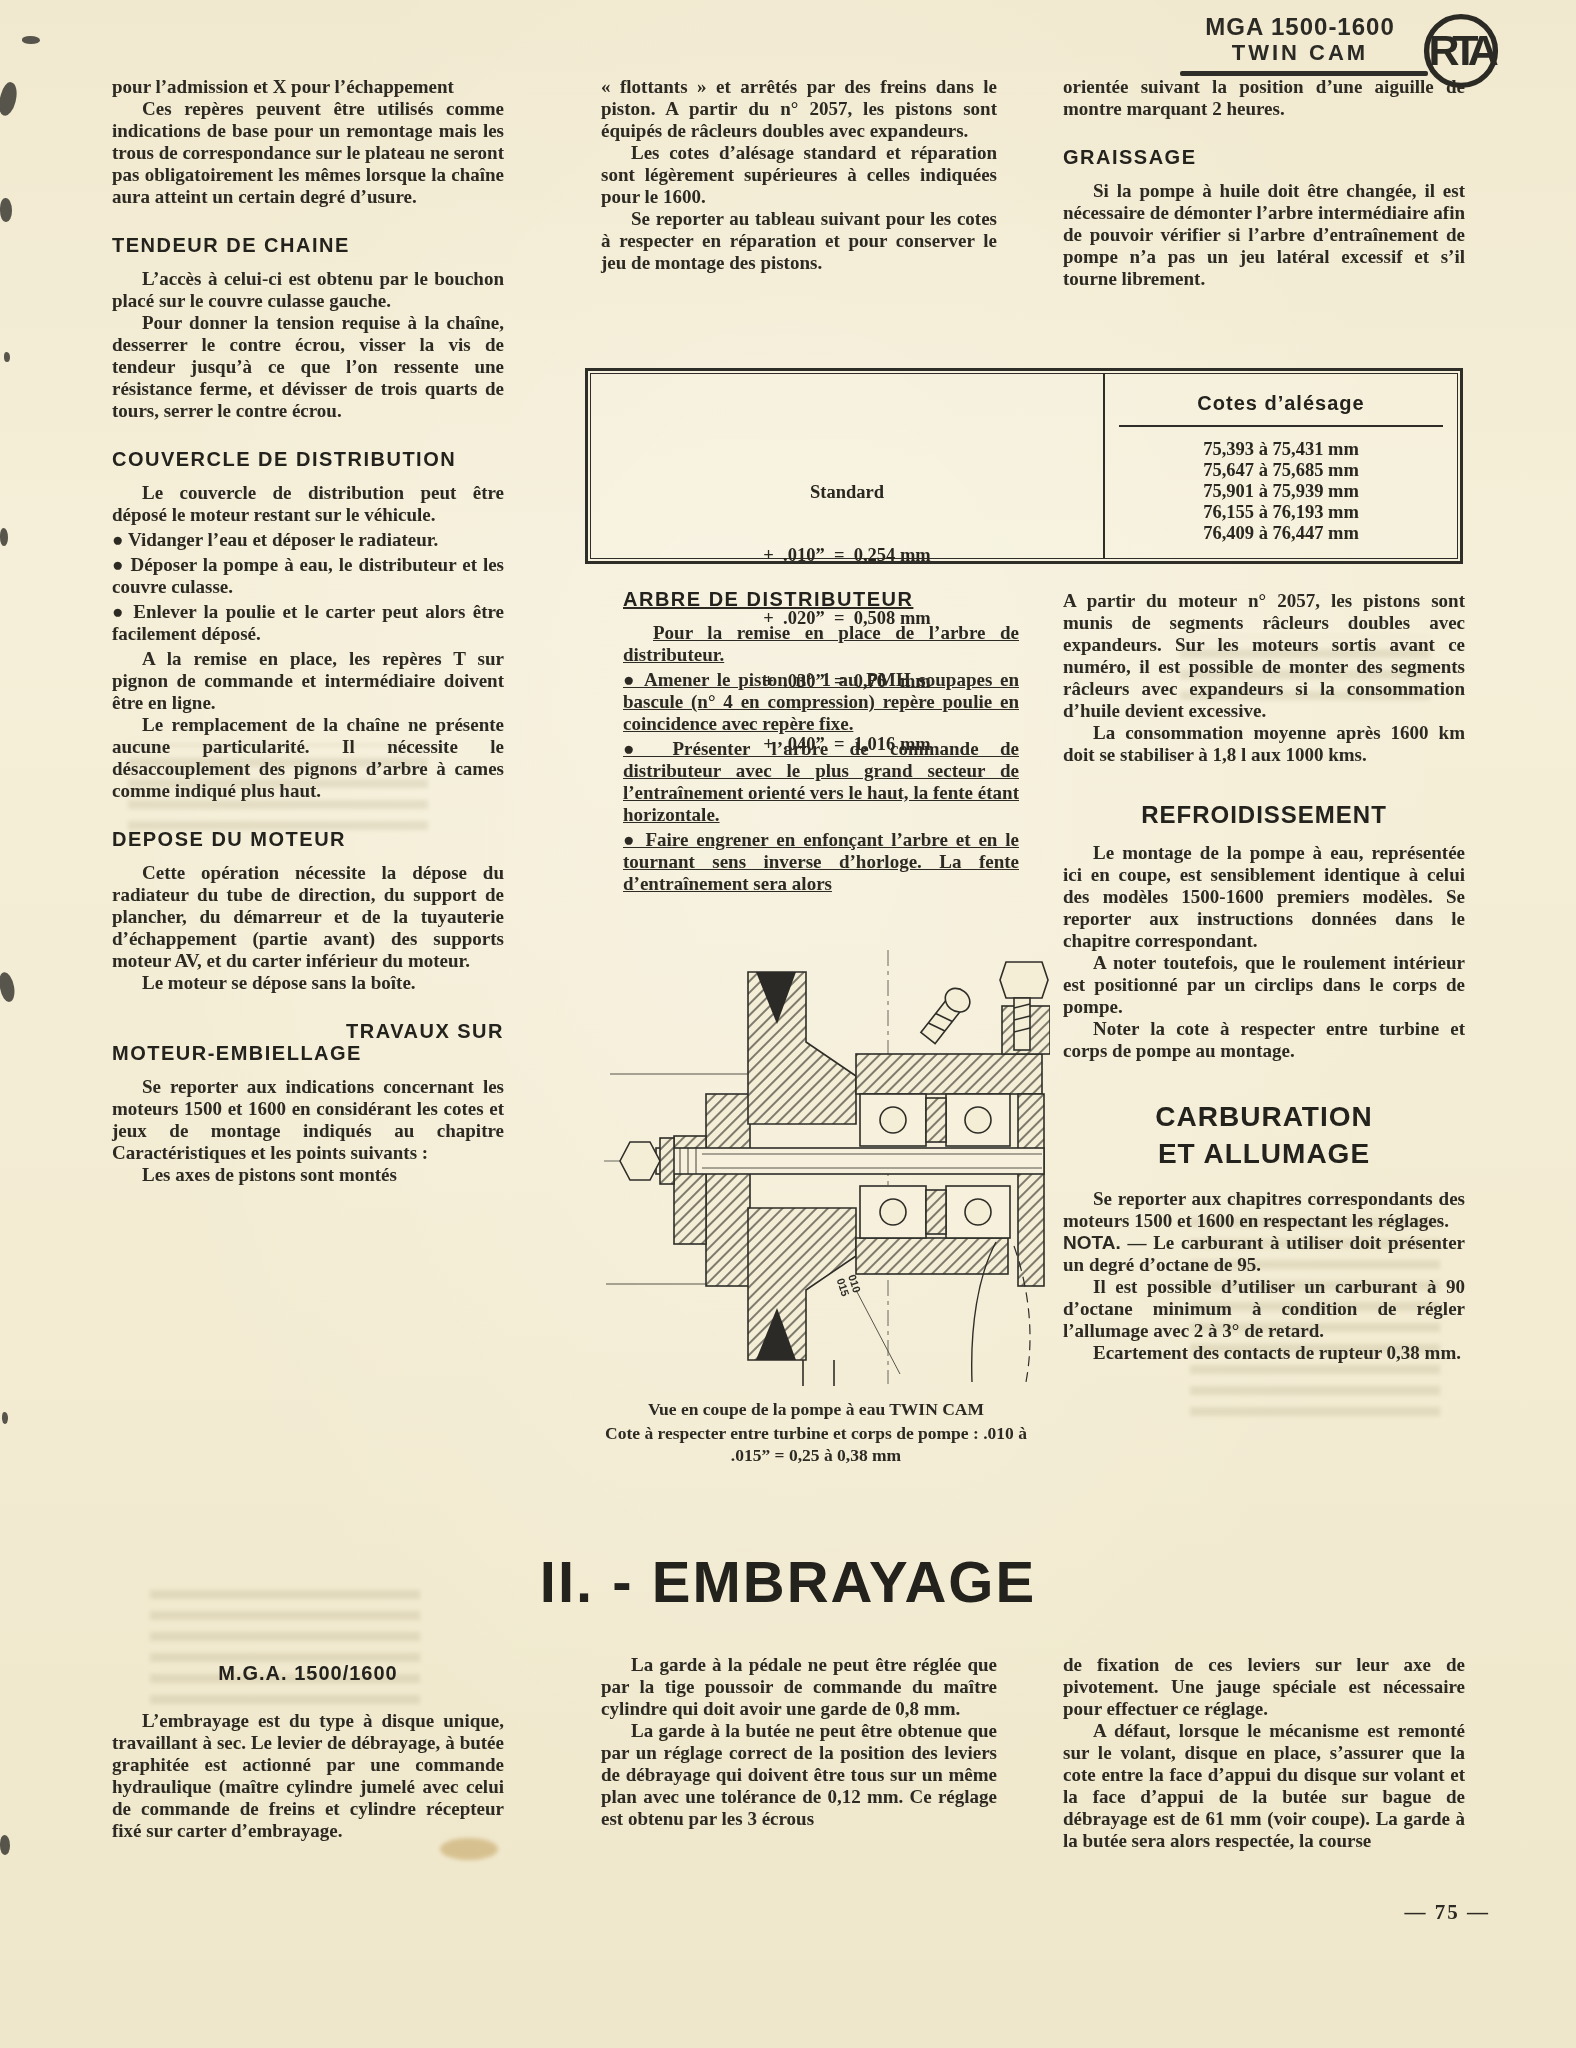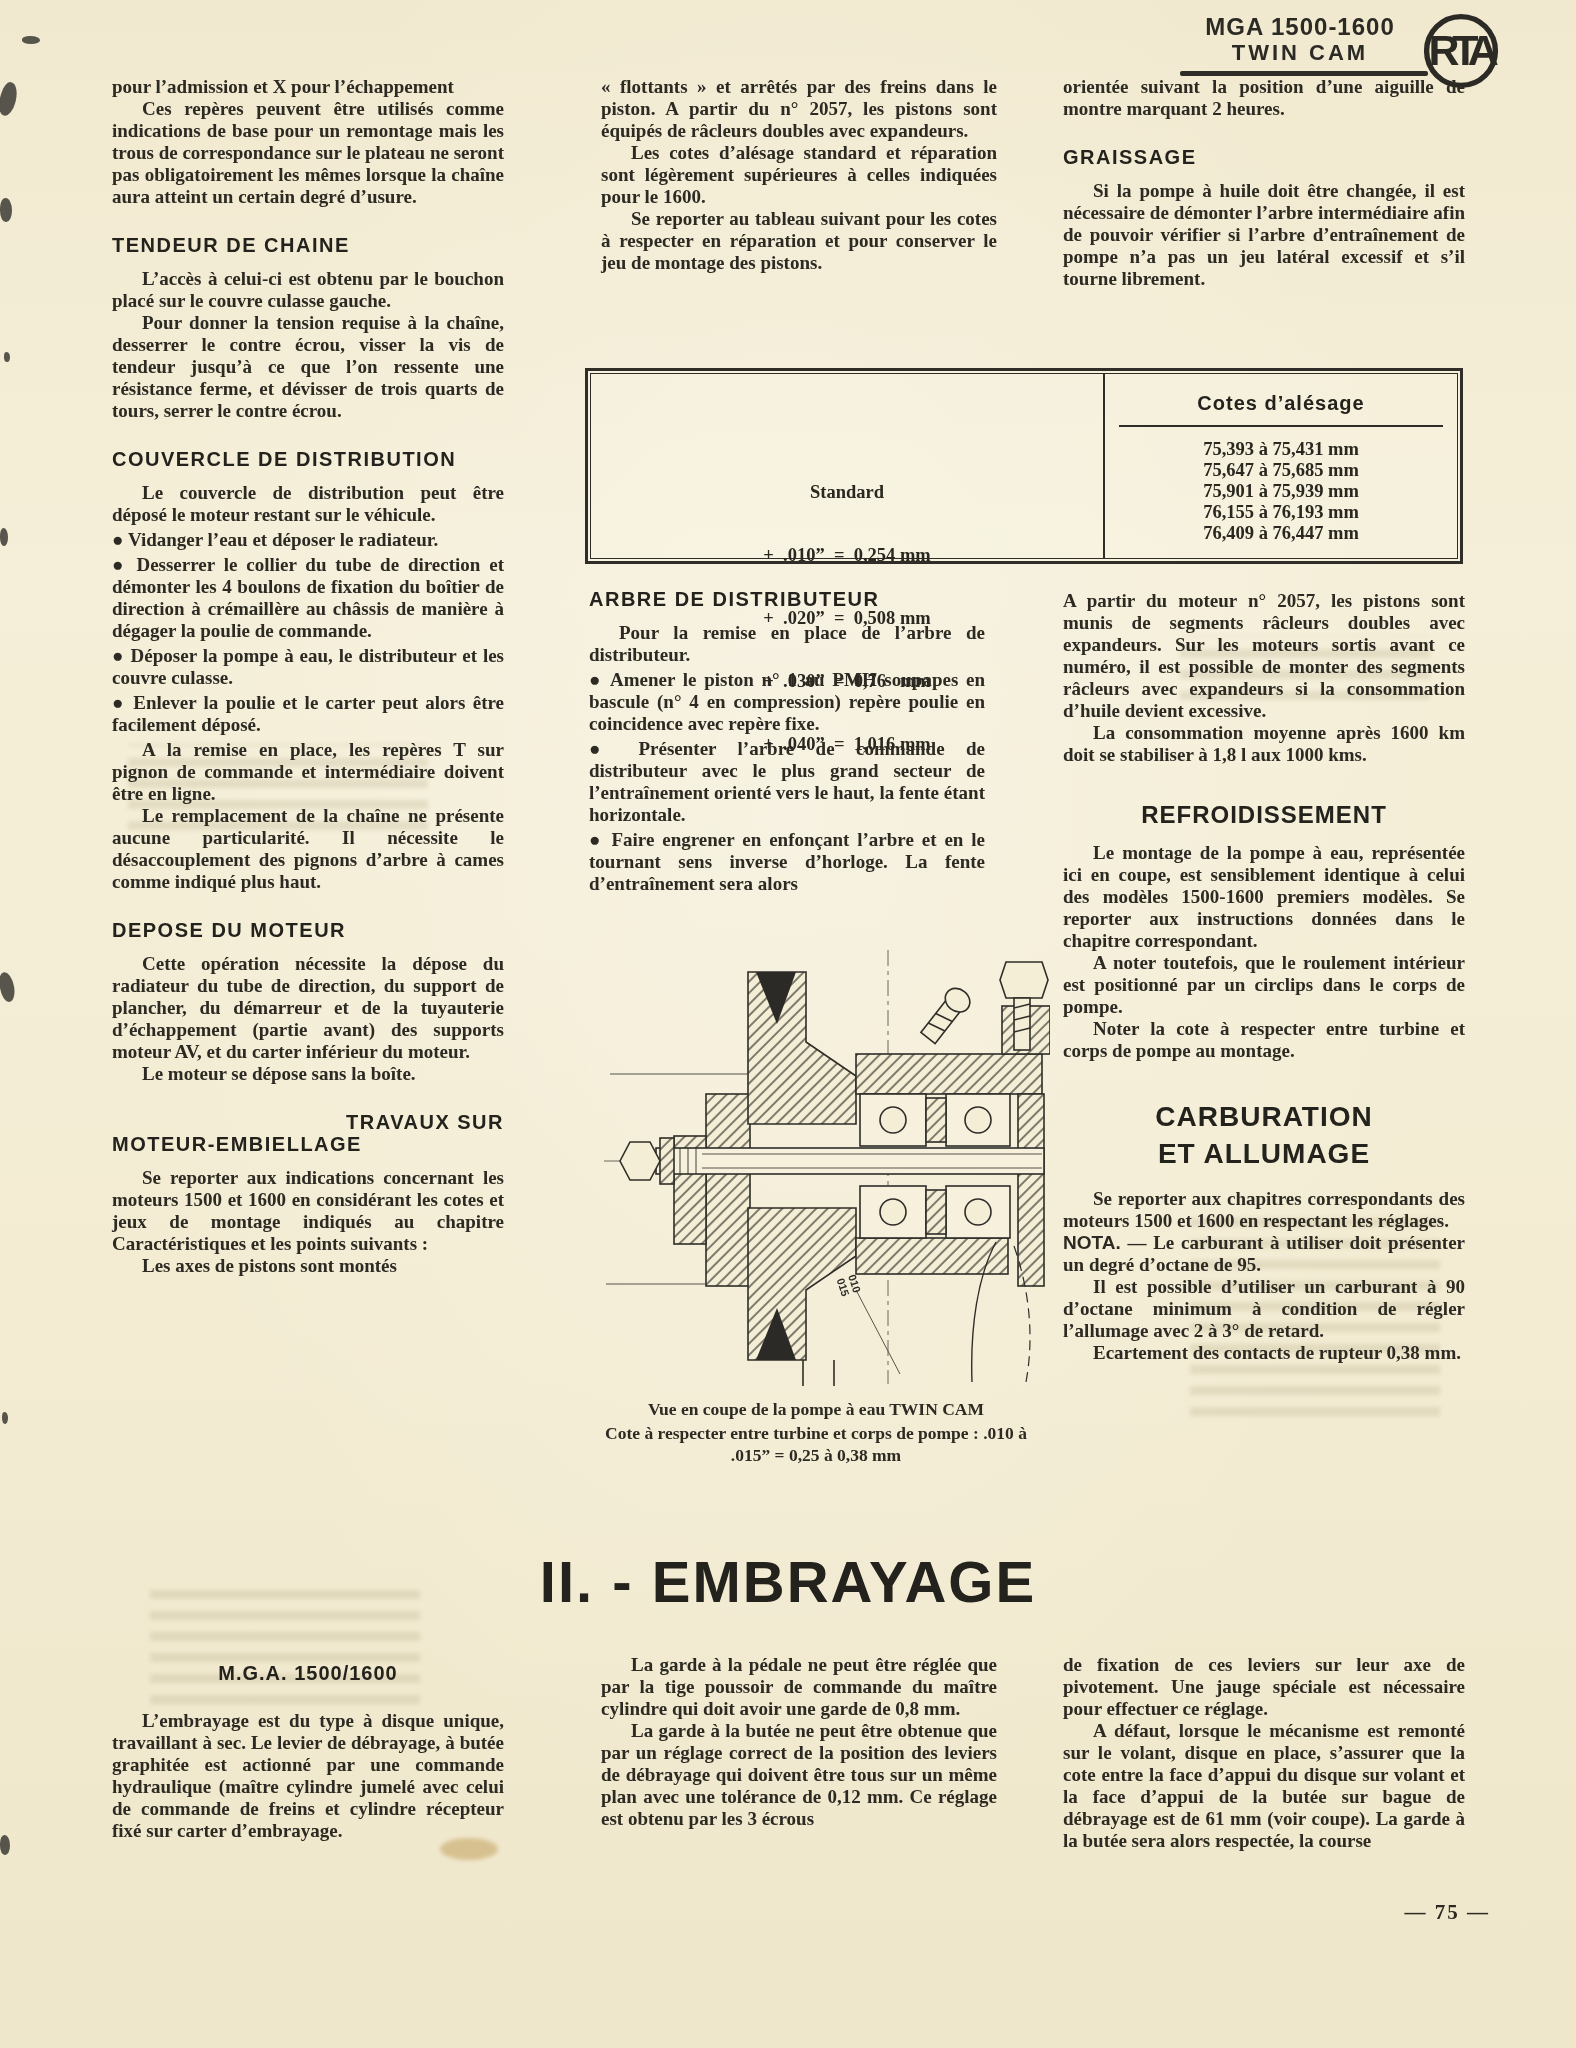--- a/index.html
+++ b/index.html
@@ -30,21 +30,21 @@
   .h.sub2{margin:0 0 12px;}
   .hc{font-family:"Liberation Sans",sans-serif;font-weight:bold;text-align:center;
     color:#23221c;text-indent:0;}
   .refroid{font-size:24px;letter-spacing:1px;margin:38px 0 16px;}
   .carb{font-size:28px;letter-spacing:1px;line-height:37px;}
   .carb-wrap{margin:36px 0 16px;}
   .nota-label{font-family:"Liberation Sans",sans-serif;font-weight:bold;}
   .c1{left:112px;top:76px;width:392px;}
   .c2t{left:601px;top:76px;width:396px;}
   .c3t{left:1063px;top:76px;width:402px;}
-  .c2m{left:589px;top:588px;width:396px;}
+  .c2m{left:623px;top:588px;width:396px;text-decoration:underline;}
   .c3m{left:1063px;top:590px;width:402px;}
   
   .tbl-outer{position:absolute;left:585px;top:368px;width:872px;height:190px;
     border:3px solid #2e2d27;background:rgba(250,246,230,.35);}
   .tbl-inner{position:absolute;left:2px;top:2px;right:2px;bottom:2px;border:1px solid #2e2d27;display:flex;}
   .tbl-left{width:512px;border-right:2px solid #2e2d27;position:relative;}
   .tbl-right{flex:1;position:relative;}
   .tbl-left-block{position:absolute;left:0;right:0;top:66px;text-align:center;
     font-size:18.5px;line-height:21px;font-weight:700;white-space:pre;}
   .tbl-left-block div{text-align:center;display:block;width:252px;margin:0 auto;}
@@ -107,21 +107,20 @@
 
   <section class="col c1">
     <p class="noind">pour l’admission et X pour l’échappement</p>
     <p>Ces repères peuvent être utilisés comme indications de base pour un remontage mais les trous de correspondance sur le plateau ne seront pas obligatoirement les mêmes lorsque la chaîne aura atteint un certain degré d’usure.</p>
     <div class="h">TENDEUR DE CHAINE</div>
     <p>L’accès à celui-ci est obtenu par le bouchon placé sur le couvre culasse gauche.</p>
     <p>Pour donner la tension requise à la chaîne, desserrer le contre écrou, visser la vis de tendeur jusqu’à ce que l’on ressente une résistance ferme, et dévisser de trois quarts de tours, serrer le contre écrou.</p>
     <div class="h">COUVERCLE DE DISTRIBUTION</div>
     <p>Le couvercle de distribution peut être déposé le moteur restant sur le véhicule.</p>
     <p class="bullet">●  Vidanger l’eau et déposer le radiateur.</p>
-    <p class="bullet">●  Desserrer le collier du tube de direction et démonter les 4 boulons de fixation du boîtier de direction à crémaillère au châssis de manière à dégager la poulie de commande.</p>
     <p class="bullet">●  Déposer la pompe à eau, le distributeur et les couvre culasse.</p>
     <p class="bullet">●  Enlever la poulie et le carter peut alors être facilement déposé.</p>
     <p>A la remise en place, les repères T sur pignon de commande et intermédiaire doivent être en ligne.</p>
     <p>Le remplacement de la chaîne ne présente aucune particularité. Il nécessite le désaccouplement des pignons d’arbre à cames comme indiqué plus haut.</p>
     <div class="h">DEPOSE DU MOTEUR</div>
     <p>Cette opération nécessite la dépose du radiateur du tube de direction, du support de plancher, du démarreur et de la tuyauterie d’échappement (partie avant) des supports moteur AV, et du carter inférieur du moteur.</p>
     <p>Le moteur se dépose sans la boîte.</p>
     <div class="h tight">TRAVAUX SUR</div>
     <div class="h sub2">MOTEUR-EMBIELLAGE</div>
     <p>Se reporter aux indications concernant les moteurs 1500 et 1600 en considérant les cotes et jeux de montage indiqués au chapitre Caractéristiques et les points suivants :</p>

